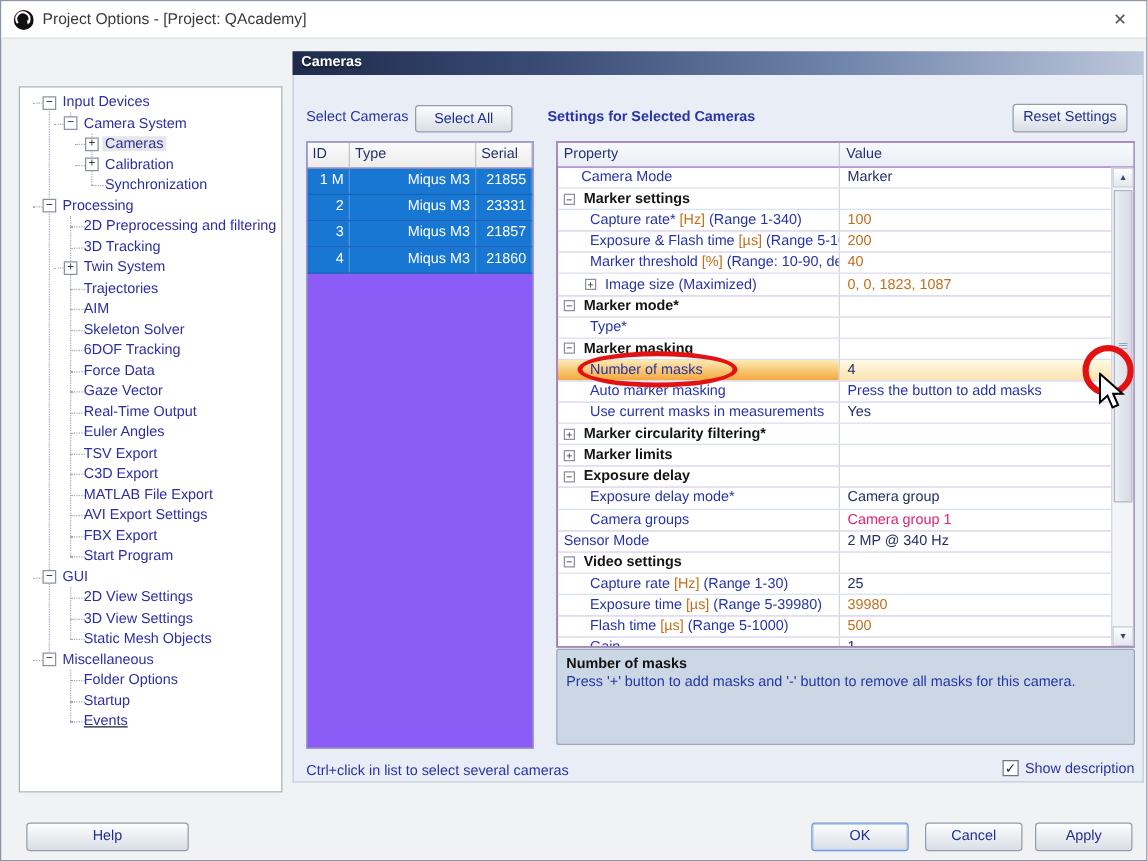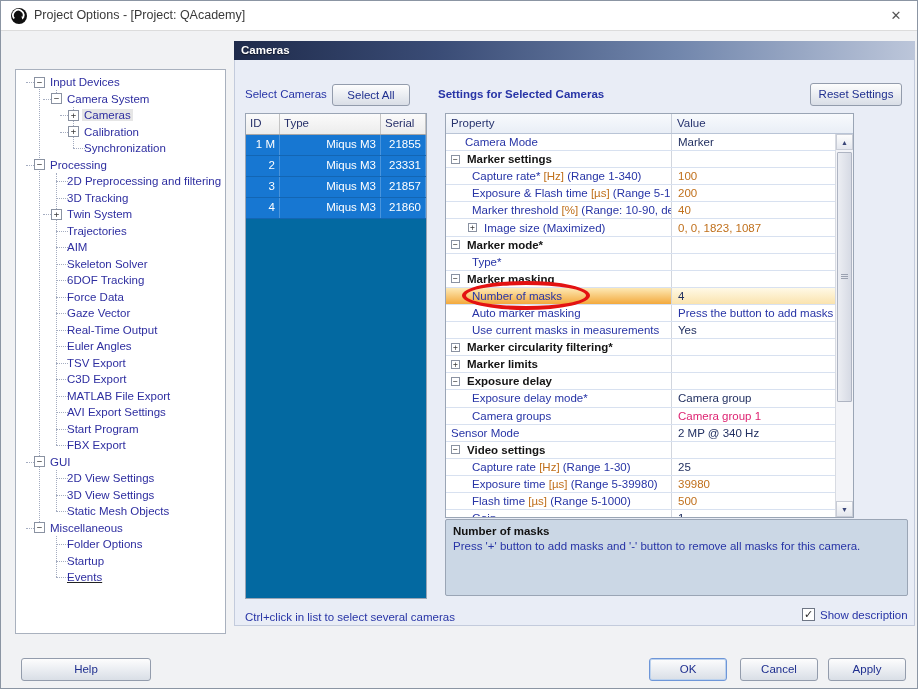--- a/index.html
+++ b/index.html
@@ -28,28 +28,28 @@
   
   .main{position:absolute;left:233px;top:40px;width:681px;height:585px;}
   .camhdr{position:absolute;left:0;top:0;width:100%;height:19px;
     background:linear-gradient(90deg,#1F2B4B 0%,#3A4C76 30%,#7186AC 65%,#BCC6DA 100%);
     color:#fff;font-weight:bold;font-size:11.5px;line-height:19px;padding-left:7px;text-shadow:0 1px 1px rgba(0,0,0,.5);}
   .panelbody{position:absolute;left:0;top:19px;width:100%;bottom:0;background:#E9EDF6;border:1px solid #C3CBDC;border-top:none;}
   .lbl{position:absolute;color:#2734A6;}
   .btn{position:absolute;border:1px solid #939CAC;border-radius:3px;color:#1F2F8F;text-align:center;
     background:linear-gradient(#FDFDFD,#E9ECF1 55%,#D9DEE6);font-size:11.5px;cursor:default;}
   
-  .camlist{position:absolute;left:10px;top:53px;width:182px;height:486px;background:#0369a1;border:1px solid #9AA5B5;overflow:hidden;}
+  .camlist{position:absolute;left:10px;top:53px;width:182px;height:486px;background:#8b5cf6;border:1px solid #9AA5B5;overflow:hidden;}
   .chead{display:flex;height:21px;background:linear-gradient(#FBFBFB,#ECECEC);border-bottom:1px solid #A6A6A6;color:#27306A;}
   .chead .c{padding:3px 4px;border-right:1px solid #C4C4C4;}
   .crow{display:flex;height:21px;background:#1777D2;color:#fff;border-bottom:1px solid rgba(0,0,0,.14);text-align:right;}
   .crow .c{padding:3px 4px;border-right:1px solid rgba(255,255,255,.22);}
   .c0{width:34px;flex:none;}.c1{width:101px;flex:none;}.c2{flex:1;}
   
-  .grid{position:absolute;left:210px;top:53px;width:409px;height:405px;background:#a21caf;border:1px solid #9AA5B5;overflow:hidden;}
+  .grid{position:absolute;left:210px;top:53px;width:463px;height:405px;background:#a21caf;border:1px solid #9AA5B5;overflow:hidden;}
   .pheadrow{position:absolute;left:0;top:0;right:0;height:20px;background:linear-gradient(#F8FAFD,#E9EEF6);border-bottom:1px solid #B9C4D6;color:#27336E;display:flex;}
   .ph{padding:3px 5px;}
   .ph.pc{width:226px;flex:none;border-right:1px solid #C9CFDA;}
   .prows{position:absolute;left:0;top:20px;right:18px;bottom:0;overflow:hidden;}
   .prow{height:17.1px;display:flex;border-bottom:1px solid #D8E1F0;position:relative;background:#fff;}
   .pcell{width:226px;flex:none;border-right:1px solid #D2D6DE;position:relative;display:flex;align-items:center;overflow:hidden;white-space:nowrap;}
   .vcell{flex:1;display:flex;align-items:center;padding-left:6px;overflow:hidden;white-space:nowrap;position:relative;}
   .plabel{color:#2734A6;}
   .prow.group .plabel{color:#141414;font-weight:bold;}
   .u{color:#C0701C;}
@@ -232,27 +232,27 @@
         <div class="trow" style="padding-left: 25px;">
           <span class="slot">
             <i class="stub leaf"></i>
           </span>
           <span class="tlabel">AVI Export Settings</span>
         </div>
         <div class="trow" style="padding-left: 25px;">
           <span class="slot">
             <i class="stub leaf"></i>
           </span>
+          <span class="tlabel">FBX Export</span>
+        </div>
+        <div class="trow" style="padding-left: 25px;">
+          <span class="slot">
+            <i class="stub leaf"></i>
+          </span>
           <span class="tlabel">Start Program</span>
-        </div>
-        <div class="trow" style="padding-left: 25px;">
-          <span class="slot">
-            <i class="stub leaf"></i>
-          </span>
-          <span class="tlabel">FBX Export</span>
         </div>
         <div class="trow" style="padding-left: 8px;">
           <span class="slot">
             <i class="stub"></i>
             <span class="ebox">−</span>
           </span>
           <span class="tlabel">GUI</span>
         </div>
         <div class="trow" style="padding-left: 25px;">
           <span class="slot">

